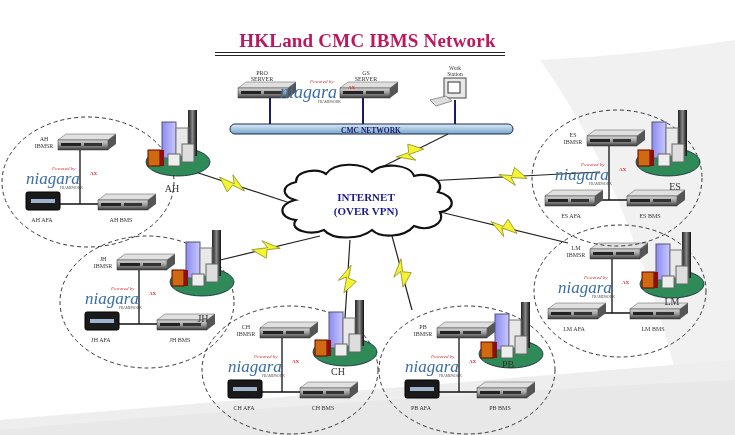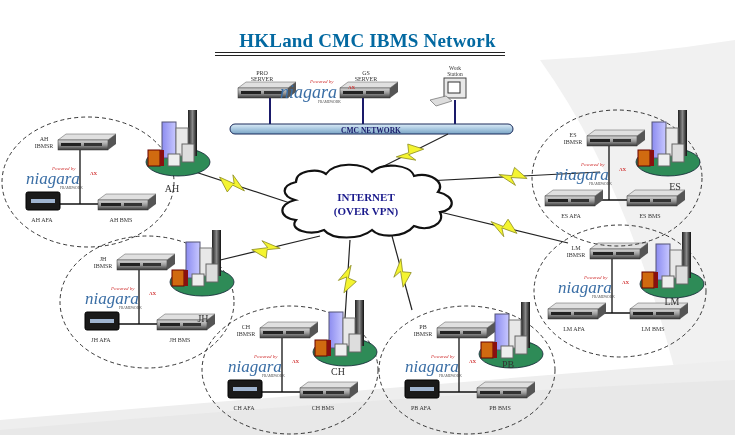--- a/index.html
+++ b/index.html
@@ -1,18 +1,18 @@
 <!DOCTYPE html>
 <html><head>
 <meta charset="utf-8">
 <style>
   html, body { margin:0; padding:0; }
   body { width:735px; height:435px; overflow:hidden; background:#ffffff; position:relative; font-family:"Liberation Serif", serif; }
   #stage { position:absolute; left:0; top:0; width:735px; height:435px; }
-  .title { position:absolute; left:0; width:735px; top:30px; text-align:center; font-family:"Liberation Serif", serif; font-weight:bold; font-size:19px; color:#0369a1; letter-spacing:0.2px; }
+  .title { position:absolute; left:0; width:735px; top:30px; text-align:center; font-family:"Liberation Serif", serif; font-weight:bold; font-size:19px; color:#be185d; letter-spacing:0.2px; }
   .title-rule { position:absolute; left:215px; width:290px; height:0; border-top:1.5px solid #222; }
   svg text { font-family:"Liberation Serif", serif; }
 </style>
 </head>
 <body>
 
 <div id="stage">
   <svg id="bg" width="735" height="435" style="position:absolute;left:0;top:0">
 
     <path d="M540,60 Q640,55 735,40 L735,435 L690,435 Q640,200 540,60 Z" fill="#f1f1f1"></path>

